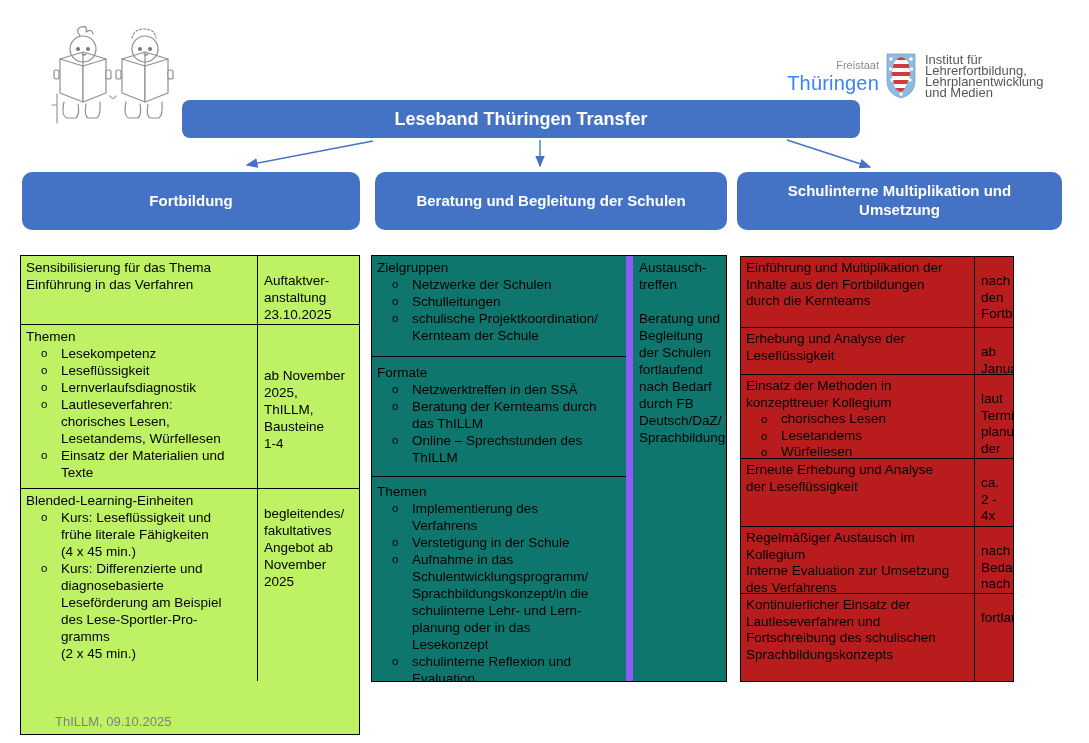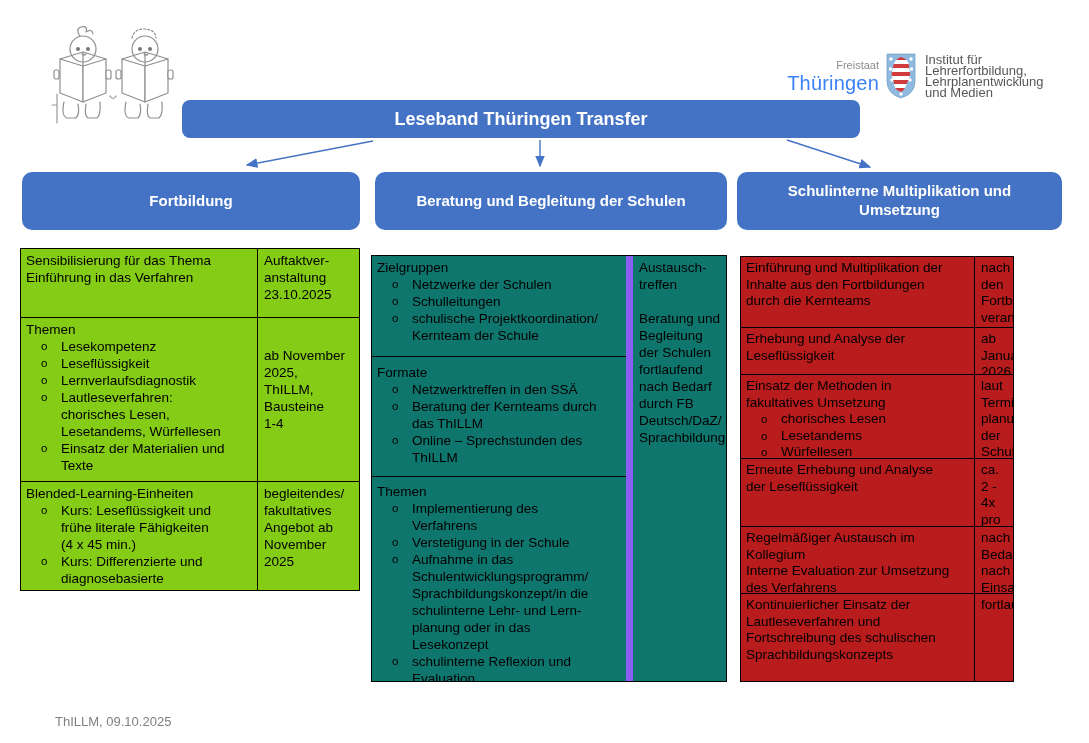--- a/index.html
+++ b/index.html
@@ -24,29 +24,29 @@
   .connectors{left:0;top:0;width:1089px;height:743px;pointer-events:none;}
   .hdr{
     background:#4472C4;border-radius:10px;color:#fff;font-weight:bold;font-size:15px;
     display:flex;align-items:center;justify-content:center;text-align:center;white-space:pre-line;line-height:1.25;
   }
   .hdr1{left:22px;top:172px;width:338px;height:58px;}
   .hdr2{left:375px;top:172px;width:352px;height:58px;}
   .hdr3{left:737px;top:172px;width:325px;height:58px;}
   
   .tbl{border:1px solid #000;box-sizing:border-box;overflow:hidden;font-size:13.5px;}
-  .t1{left:20px;top:248px;width:340px;height:343px;background:#84cc16;}
+  .t1{left:20px;top:255px;width:340px;height:480px;background:#bef264;}
   .t2{left:371px;top:255px;width:356px;height:427px;background:#0f766e;display:flex;}
   .t3{left:740px;top:256px;width:274px;height:426px;background:#b91c1c;}
   .row{display:flex;box-sizing:border-box;}
   .bt{border-top:1px solid #000;}
   .cl{box-sizing:border-box;border-right:1px solid #000;padding:3px 5px 2px 5px;overflow:hidden;}
   .t1 .cl{width:237px;flex:0 0 237px;}
   .t3 .cl{width:234px;flex:0 0 234px;}
-  .cr{flex:1;box-sizing:border-box;padding:3px 4px 2px 6px;overflow:hidden;}
+  .cr{flex:1;box-sizing:border-box;padding:3px 4px 2px 6px;overflow:hidden;margin-top:13px;}
   .t2-left{width:254px;flex:0 0 254px;display:flex;flex-direction:column;}
   .t2-left .trow{box-sizing:border-box;padding:3px 5px 2px 5px;overflow:hidden;}
   .t2-right{flex:1;border-left:7px solid #8b5cf6;box-sizing:border-box;padding:3px 13px 2px 6px;}
   .txt{white-space:pre-line;line-height:17px;}
   .t3 .txt{line-height:16.5px;}
   .li{position:relative;padding-left:35px;line-height:17px;}
   .t3 .li{line-height:16.5px;}
   .blt{position:absolute;left:15px;top:0;font-size:11.5px;}
   .litxt{white-space:pre-line;}
   
@@ -265,21 +265,21 @@
 Leseflüssigkeit</div>
         </div>
       <div class="cr">
           <div class="txt">ab Januar
 2026</div>
         </div>
     </div>
     <div class="row bt" style="height:84px">
       <div class="cl">
         <div class="txt">Einsatz der Methoden in
-fakultatives Umsetzung</div>
+konzepttreuer Kollegium</div>
         <div class="li"><span class="blt">o</span><span class="litxt">chorisches Lesen</span></div>
         <div class="li"><span class="blt">o</span><span class="litxt">Lesetandems</span></div>
         <div class="li"><span class="blt">o</span><span class="litxt">Würfellesen</span></div>
       </div>
       <div class="cr">
           <div class="txt">laut Termin-
 planung der
 Schule</div>
         </div>
     </div>

